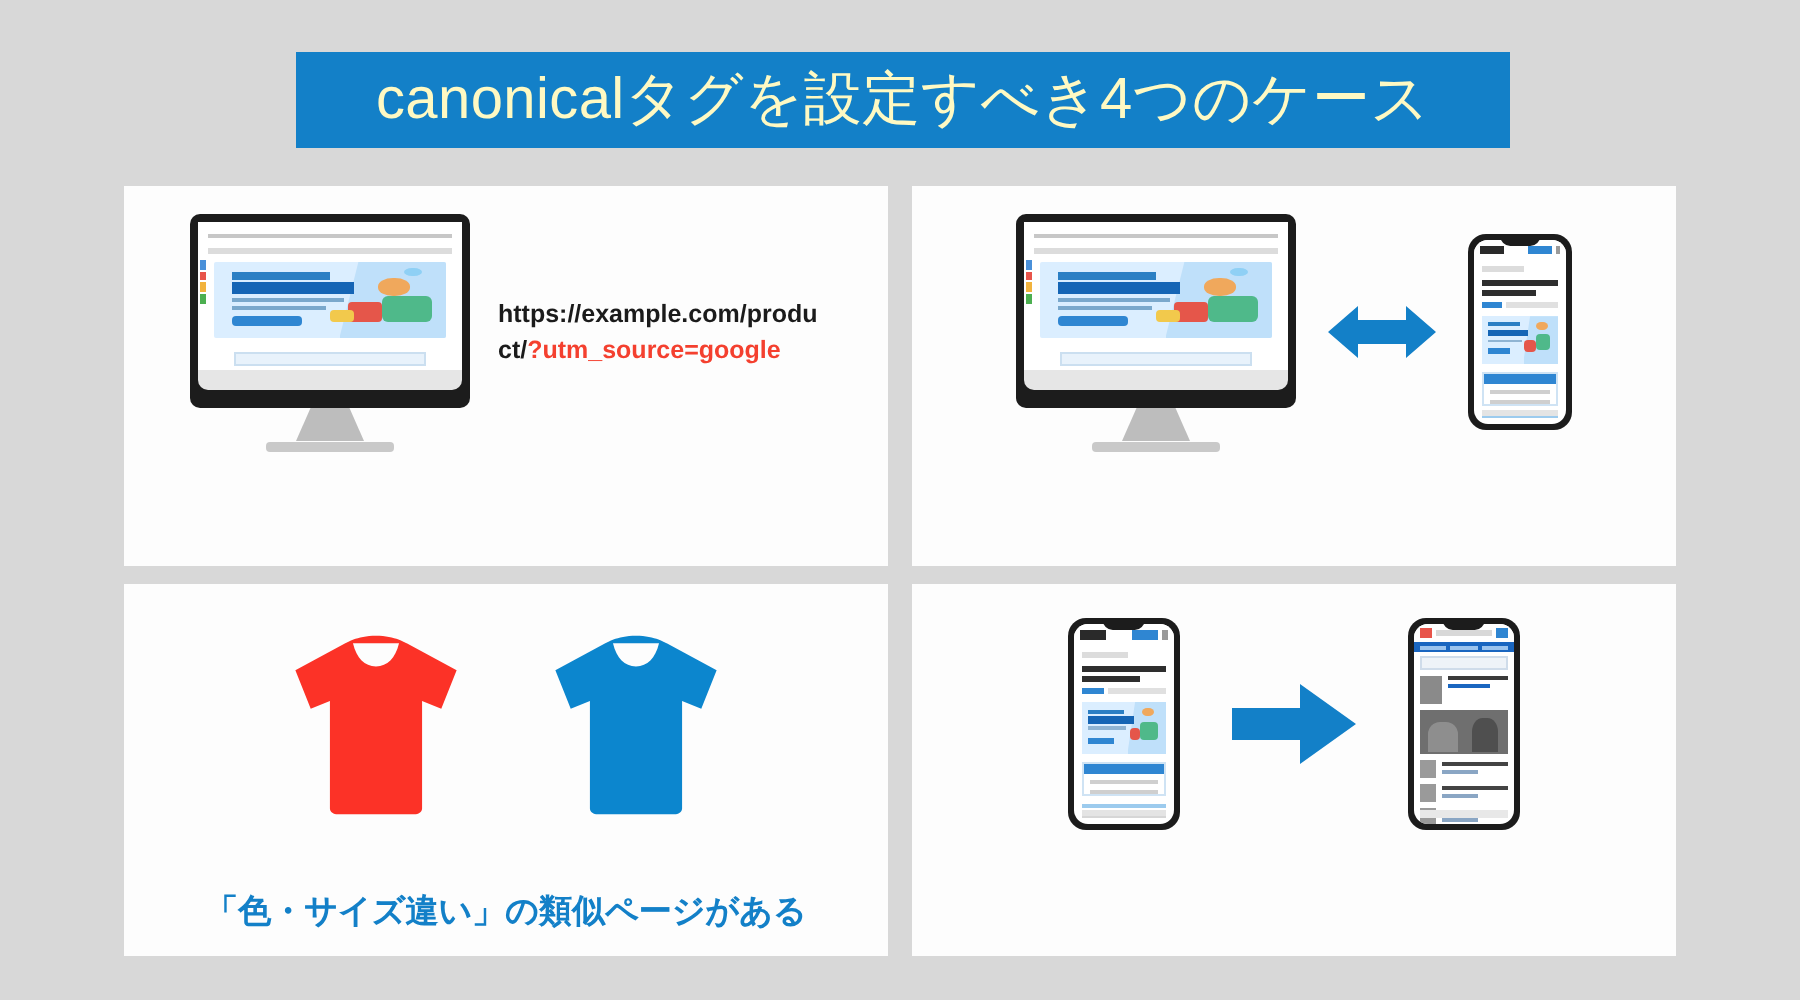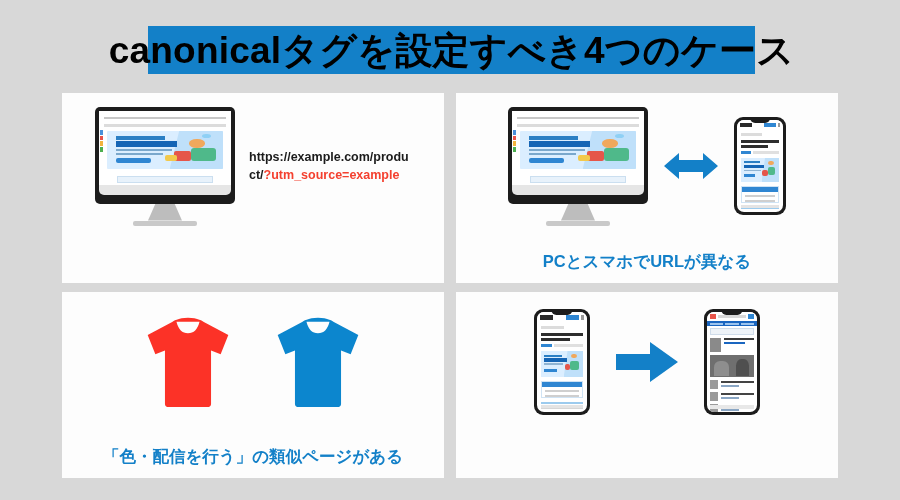--- a/index.html
+++ b/index.html
@@ -21,23 +21,23 @@
     left: 148px;
     top: 26px;
     width: 607px;
     height: 48px;
     background: #1380c8;
     display: flex;
     align-items: center;
     justify-content: center;
   }
   #title-text {
-    color: #000000;
-    font-size: 37px;
-    font-weight: bold;
+    color: #fef9c3;
+    font-size: 29px;
+    font-weight: normal;
     letter-spacing: 0.2px;
     white-space: nowrap;
     line-height: 1;
   }
 
   
   #card-grid {
     position: absolute;
     left: 62px;
     top: 93px;
@@ -325,21 +325,21 @@
 
             </div>
           </div>
           <div class="chin"></div>
         </div>
         <div class="neck"></div>
         <div class="base"></div>
       </div>
 
       <div class="url-block">
-        <span>https://example.com/product/</span><span class="url-param">?utm_source=example</span>
+        <span>https://example.com/product/</span><span class="url-param">?utm_source=google</span>
       </div>
 
     </div>
   </div>
 
   <div class="card card-2">
     <div class="card-visual" style="gap:16px;">
 
       <div class="monitor" style="width:140px;">
         <div class="bezel">
@@ -416,37 +416,36 @@
               <i></i>
             </div>
           <div class="mob-list">
               <i class="blue"></i>
             </div>
           <div class="mob-foot"></div>
         </div>
       </div>
 
     </div>
-    <div class="card-caption">PCとスマホでURLが異なる</div>
   </div>
 
   <div class="card card-3">
     <div class="card-visual">
       <div class="tshirt-row">
         <svg class="tshirt" viewBox="0 0 100 100">
           <path d="M34 8 C34 8 40 4 50 4 C60 4 66 8 66 8 L92 22 L84 42 L74 38 L74 94 C74 96 72 97 70 97 L30 97 C28 97 26 96 26 94 L26 38 L16 42 L8 22 Z
                    M38 8 C40 16 44 20 50 20 C56 20 60 16 62 8" fill="#fc3227"></path>
         </svg>
         <svg class="tshirt" viewBox="0 0 100 100">
           <path d="M34 8 C34 8 40 4 50 4 C60 4 66 8 66 8 L92 22 L84 42 L74 38 L74 94 C74 96 72 97 70 97 L30 97 C28 97 26 96 26 94 L26 38 L16 42 L8 22 Z
                    M38 8 C40 16 44 20 50 20 C56 20 60 16 62 8" fill="#0c86ce"></path>
         </svg>
       </div>
     </div>
-    <div class="card-caption">「色・配信を行う」の類似ページがある</div>
+    <div class="card-caption">「色・サイズ違い」の類似ページがある</div>
   </div>
 
   <div class="card card-4">
     <div class="card-visual" style="gap:26px;">
 
       <div class="phone" style="width:50px;height:100px;">
         <div class="notch"></div>
         <div class="p-screen">
           <div class="mob-head">
               <span class="mh-logo"></span>

